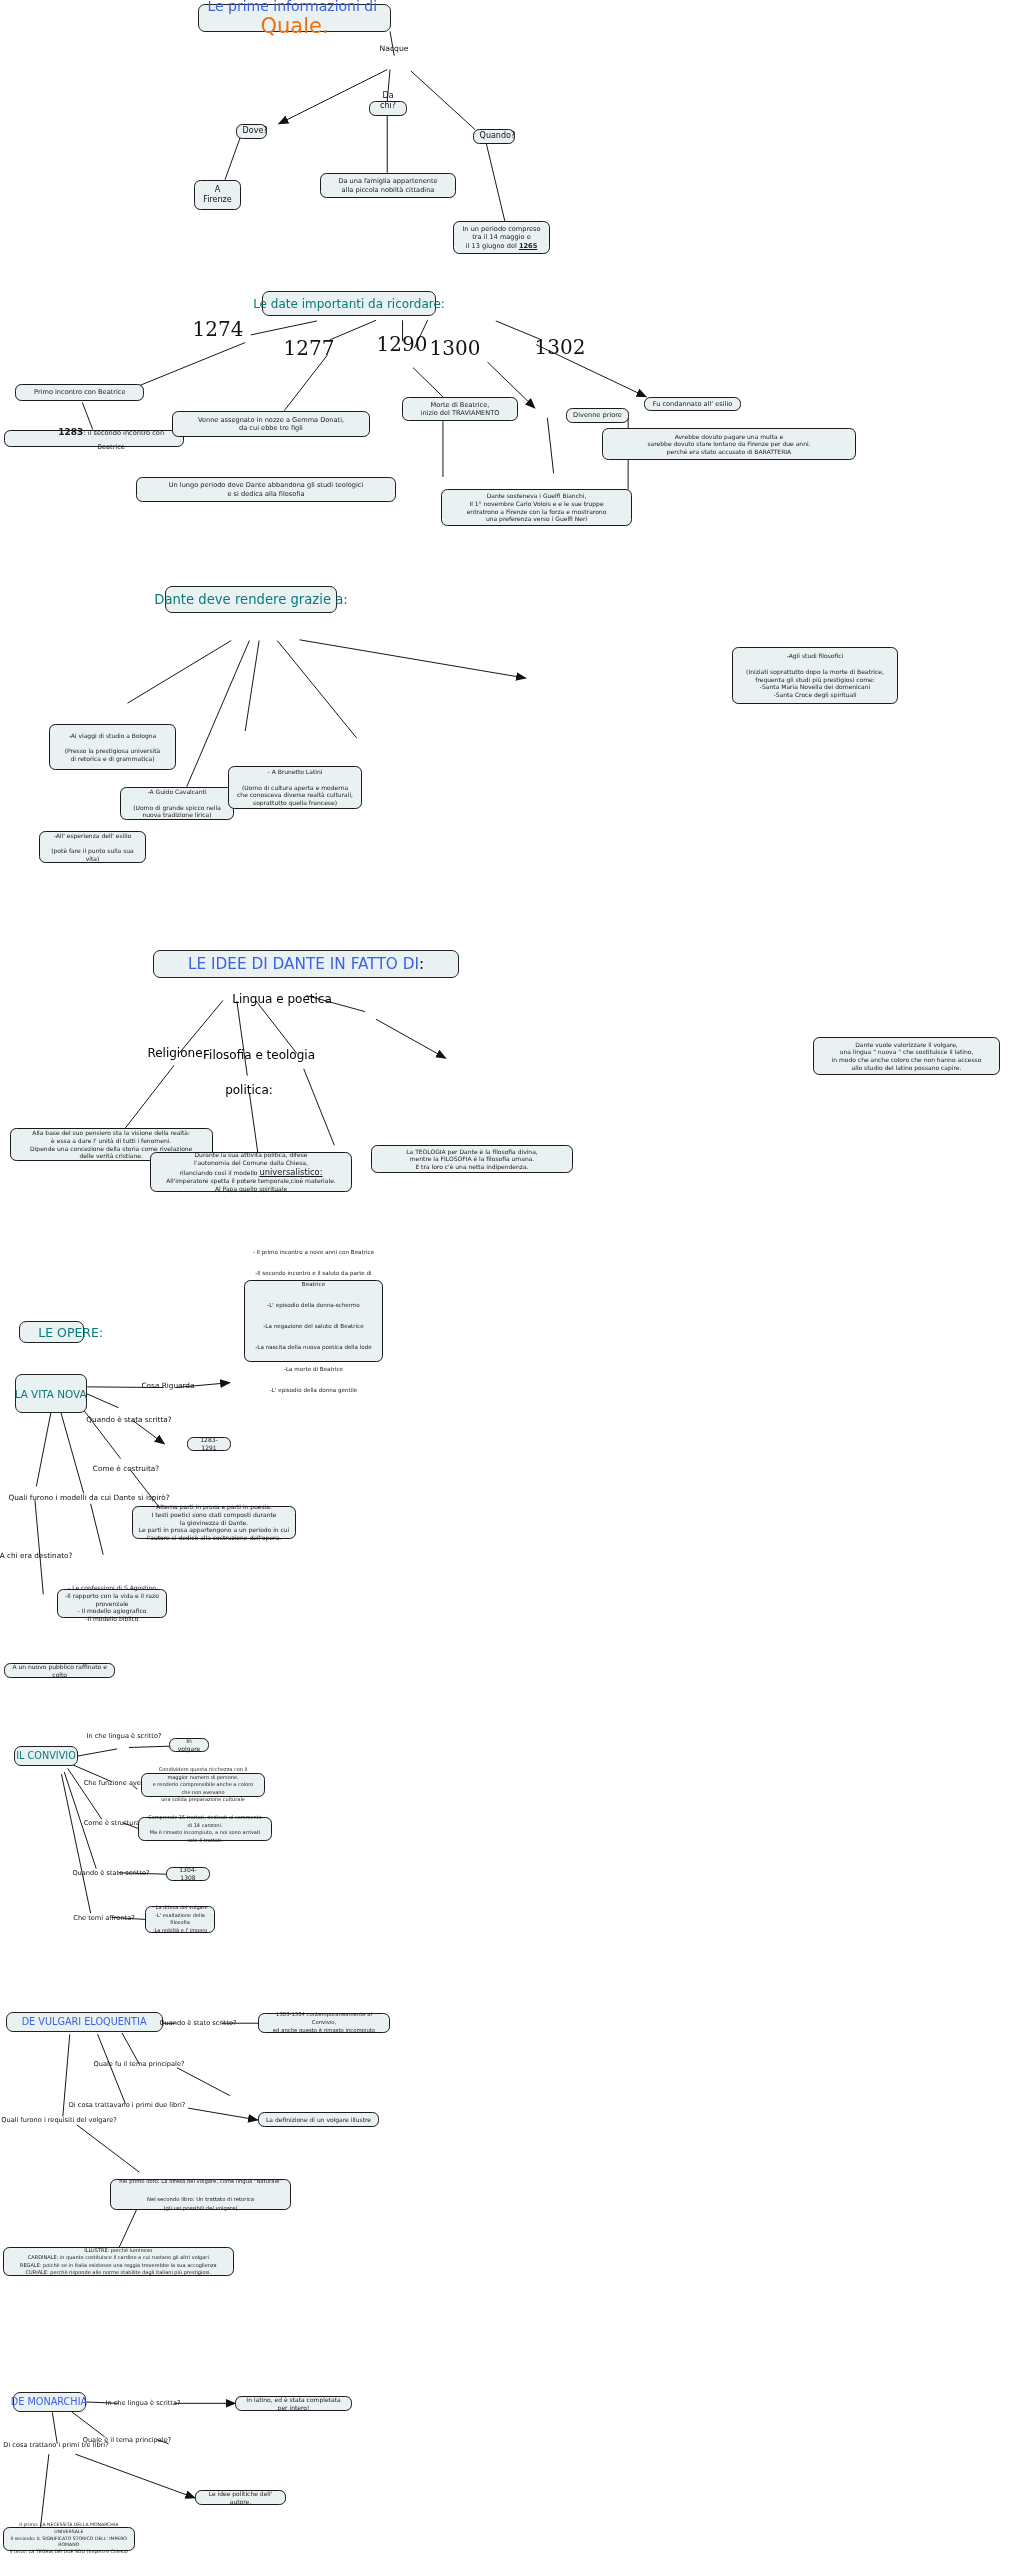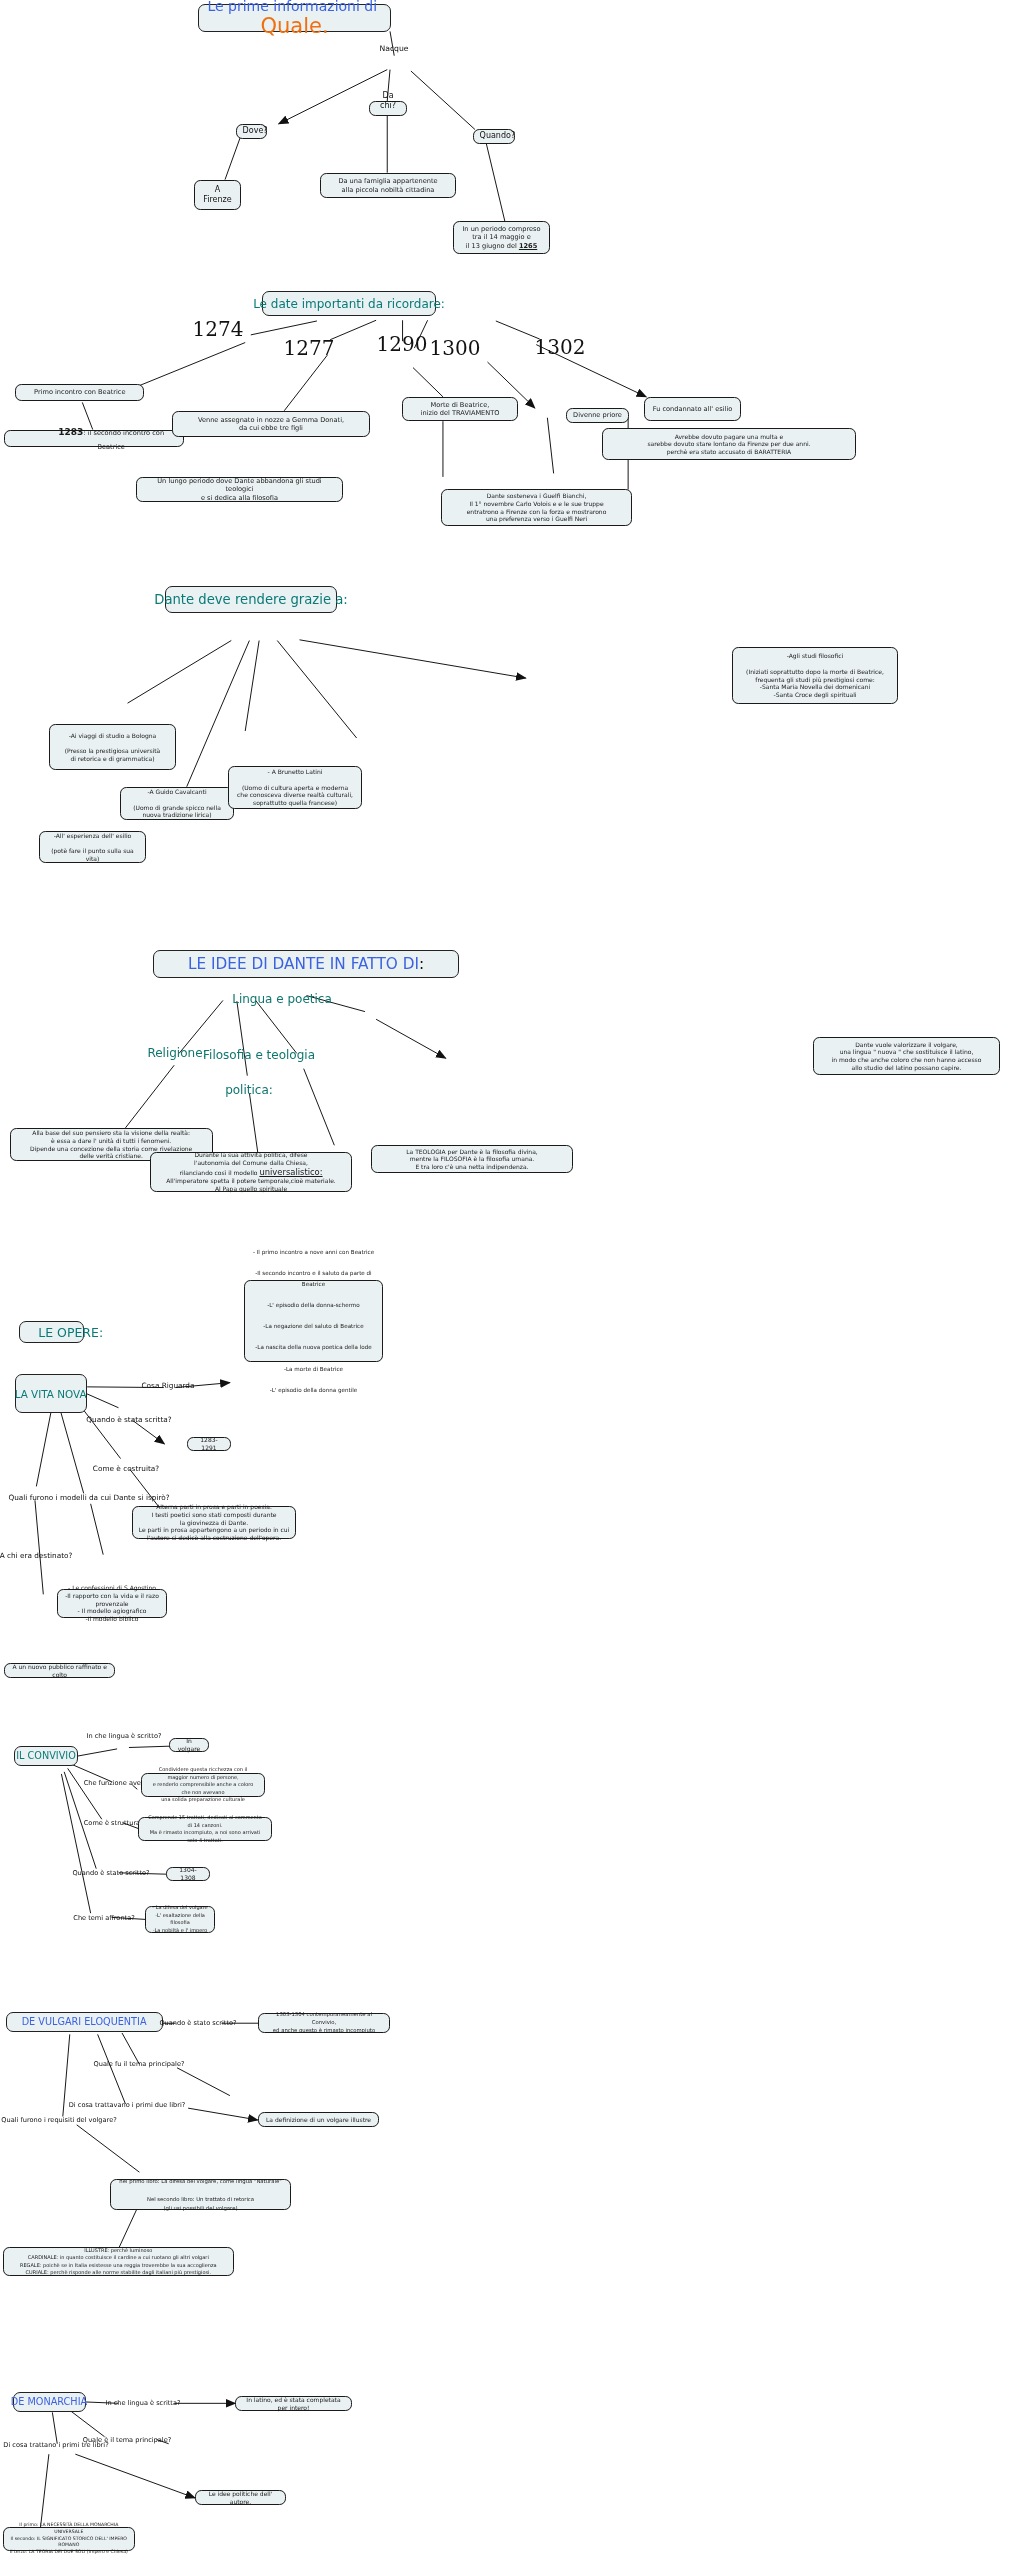--- a/index.html
+++ b/index.html
@@ -24,21 +24,21 @@
   .t-blue{color:#3b62e0;}
   .t-teal{color:#0a7a77;}
   .t-orange{color:#f07010;}
 
   
   .lbl{position:absolute;white-space:pre-line;text-align:center;
        transform:translate(-50%,-50%);line-height:1.25;}
 
   .yr{font-size:20px;font-weight:400;color:#111;
       font-family:"DejaVu Serif","Liberation Serif",serif;}
-  .cat{font-size:12px;color:#0f766e;
+  .cat{font-size:12px;color:#000000;
        font-family:"DejaVu Sans","Liberation Sans",sans-serif;}
   .q{font-size:8px;color:#111;}
   .small{font-size:6.6px;}
   .xsmall{font-size:6px;}
   u.ul{text-decoration:underline;}
   b.bold{font-weight:bold;}
 </style>
 </head>
 <body>
 
@@ -197,25 +197,25 @@
 
 <div class="node" style="left:402px;top:397px;width:116px;height:24px;">
   <span class="txt small">Morte di Beatrice,
 inizio del TRAVIAMENTO</span>
 </div>
 
 <div class="node" style="left:566px;top:408px;width:63px;height:15.3px;">
   <span class="txt small">Divenne priore</span>
 </div>
 
-<div class="node" style="left:644px;top:397px;width:97px;height:24px;">
+<div class="node" style="left:644px;top:397px;width:97px;height:14px;">
   <span class="txt small">Fu condannato all' esilio</span>
 </div>
 
-<div class="node" style="left:136px;top:477px;width:207px;height:25px;">
+<div class="node" style="left:136px;top:477px;width:260px;height:25px;">
   <span class="txt small">Un lungo periodo dove Dante abbandona gli studi teologici
 e si dedica alla filosofia</span>
 </div>
 
 <div class="node" style="left:602px;top:428px;width:254px;height:32px;">
   <span class="txt xsmall">Avrebbe dovuto pagare una multa e
 sarebbe dovuto stare lontano da Firenze per due anni.
 perchè era stato accusato di BARATTERIA</span>
 </div>
 

